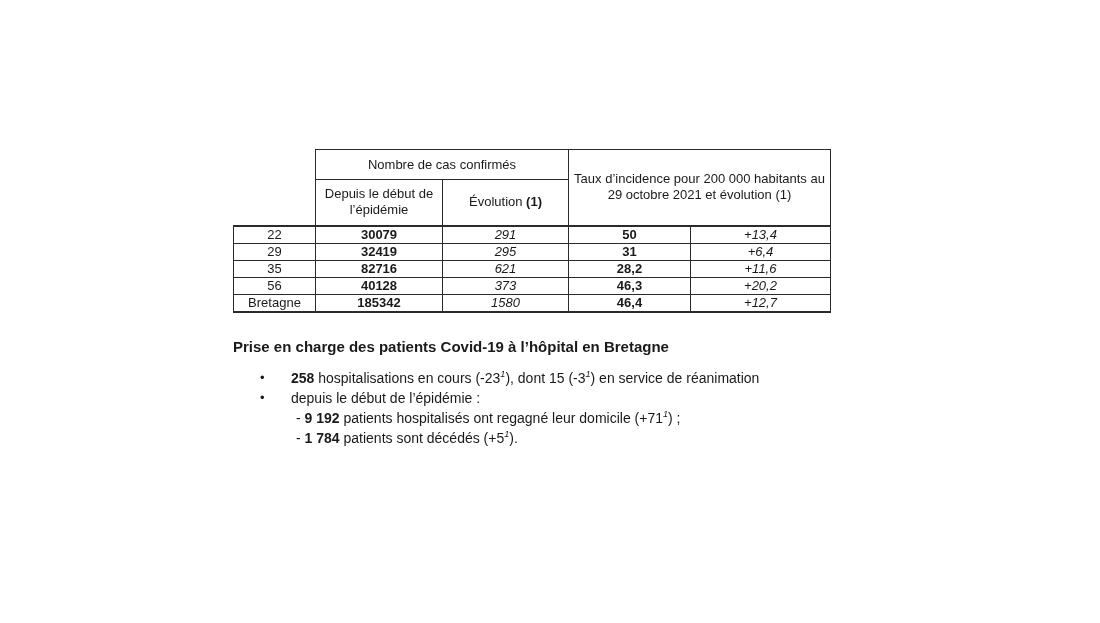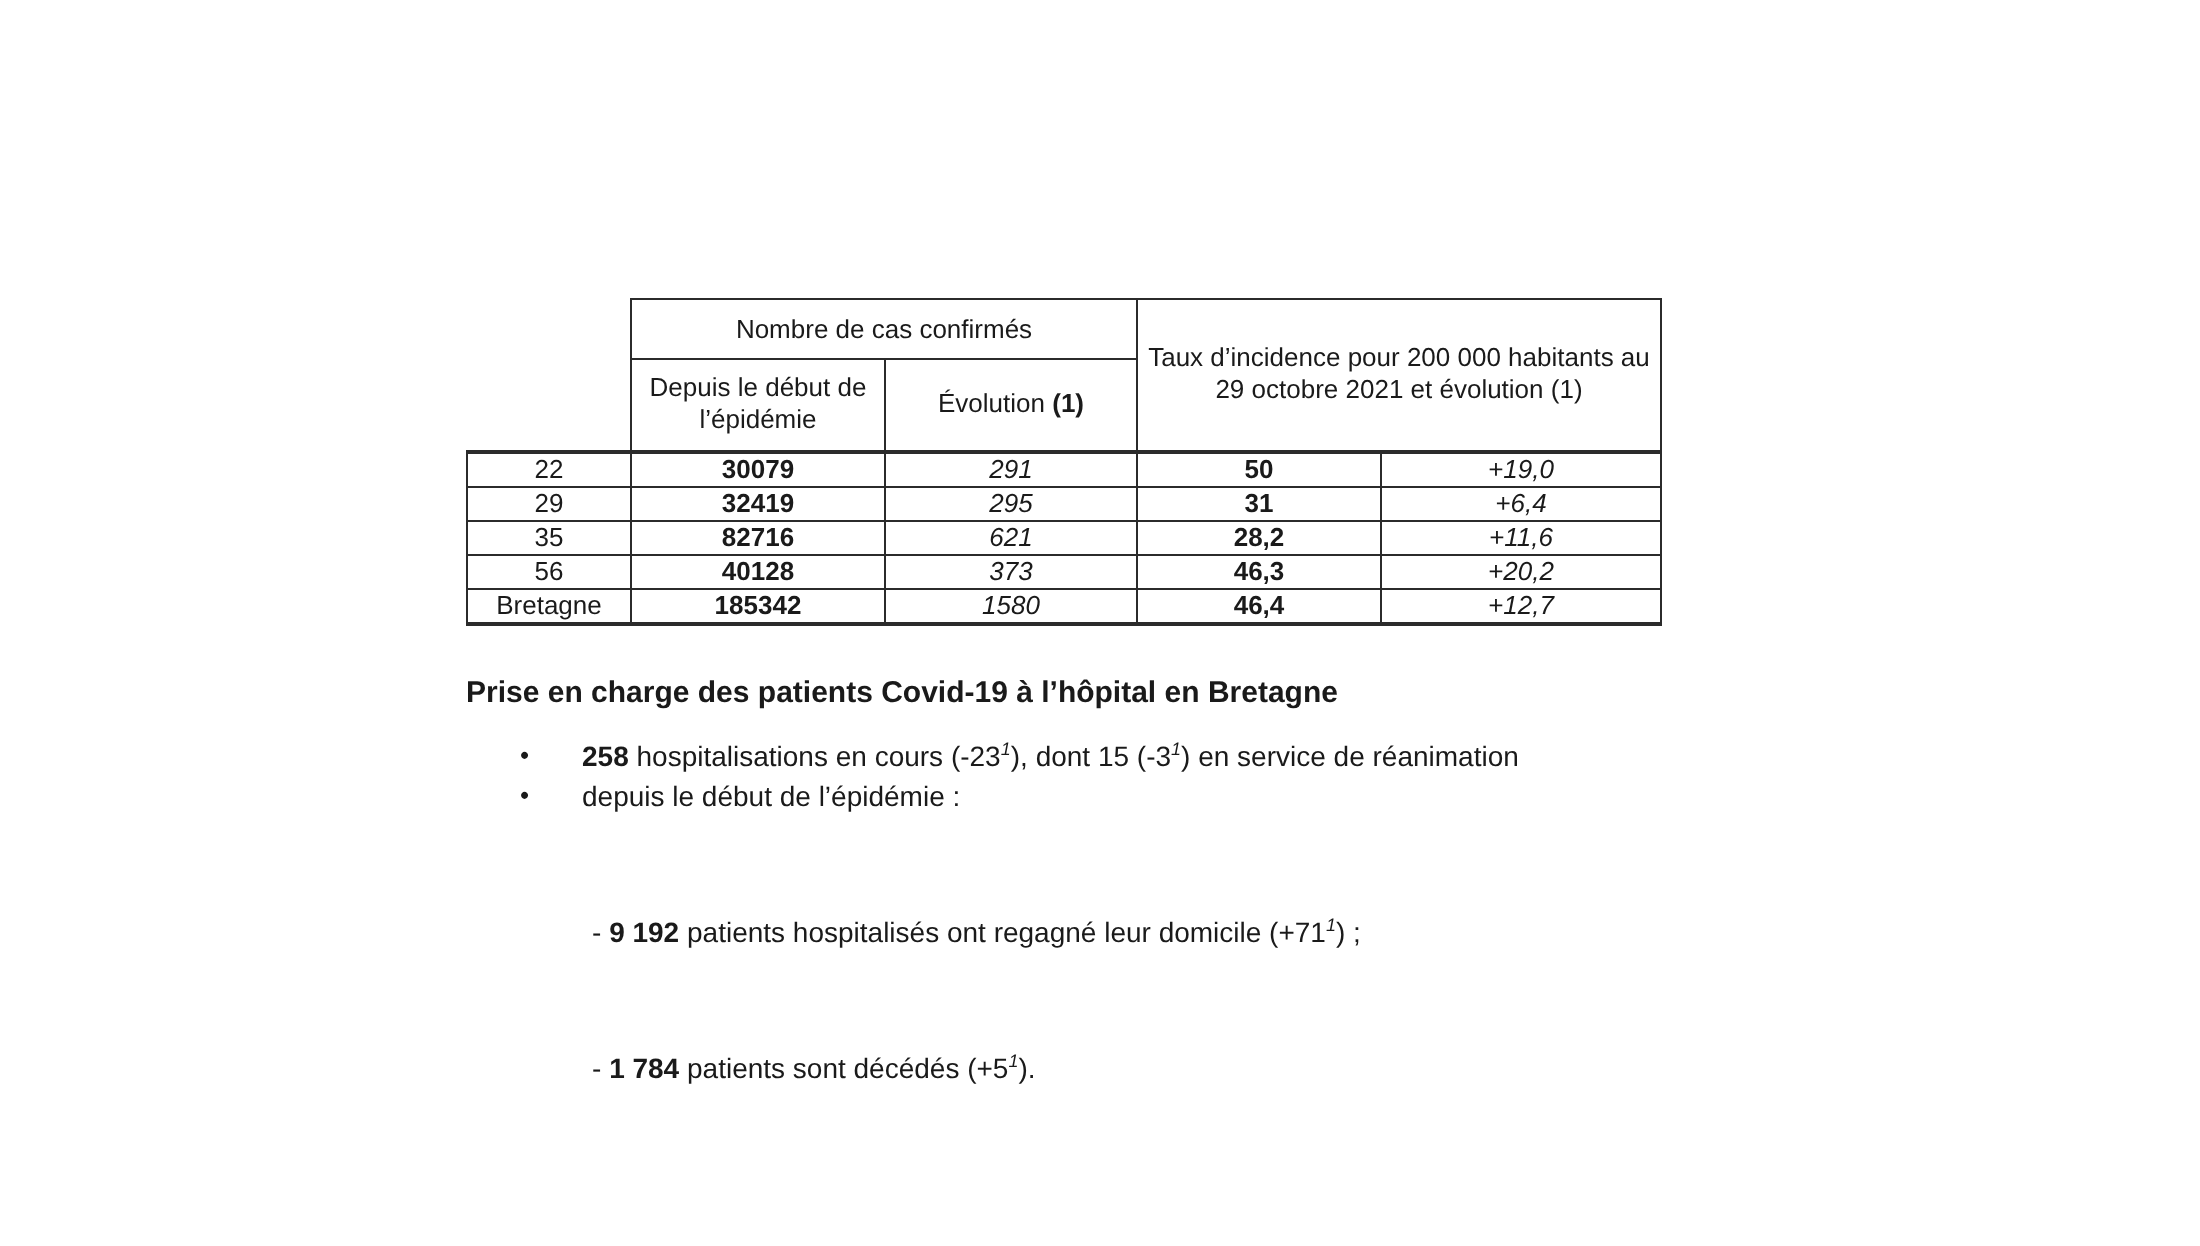--- a/index.html
+++ b/index.html
@@ -74,21 +74,20 @@
     display: inline-block;
     margin-left: 27px;
     width: 31px;
     flex: 0 0 31px;
     text-align: left;
     font-size: 13px;
   }
   .bullet-text { flex: 1; }
   .sub-line {
     margin-left: 63px;
-    margin-top: 48px;
   }
   sup.fn {
     font-size: 9px;
     font-style: italic;
     line-height: 0;
     vertical-align: super;
   }
 </style>
 </head>
 <body>
@@ -123,21 +122,21 @@
         <span>Évolution</span>
         <span class="bold">(1)</span>
       </td>
     </tr>
 
     <tr class="dr first">
       <td>22</td>
       <td class="bold">30079</td>
       <td class="ital">291</td>
       <td class="bold">50</td>
-      <td class="ital">+19,0</td>
+      <td class="ital">+13,4</td>
     </tr>
     <tr class="dr">
       <td>29</td>
       <td class="bold">32419</td>
       <td class="ital">295</td>
       <td class="bold">31</td>
       <td class="ital">+6,4</td>
     </tr>
     <tr class="dr">
       <td>35</td>

